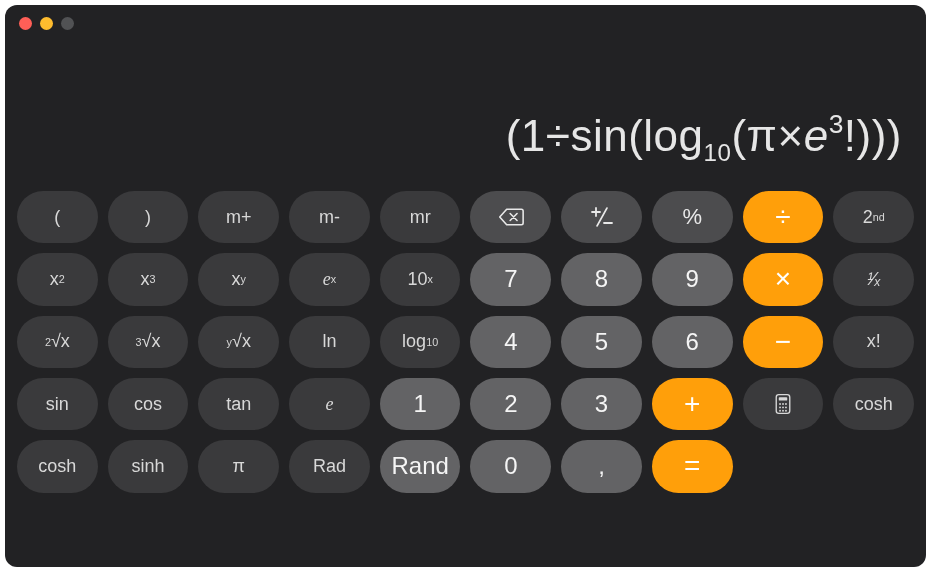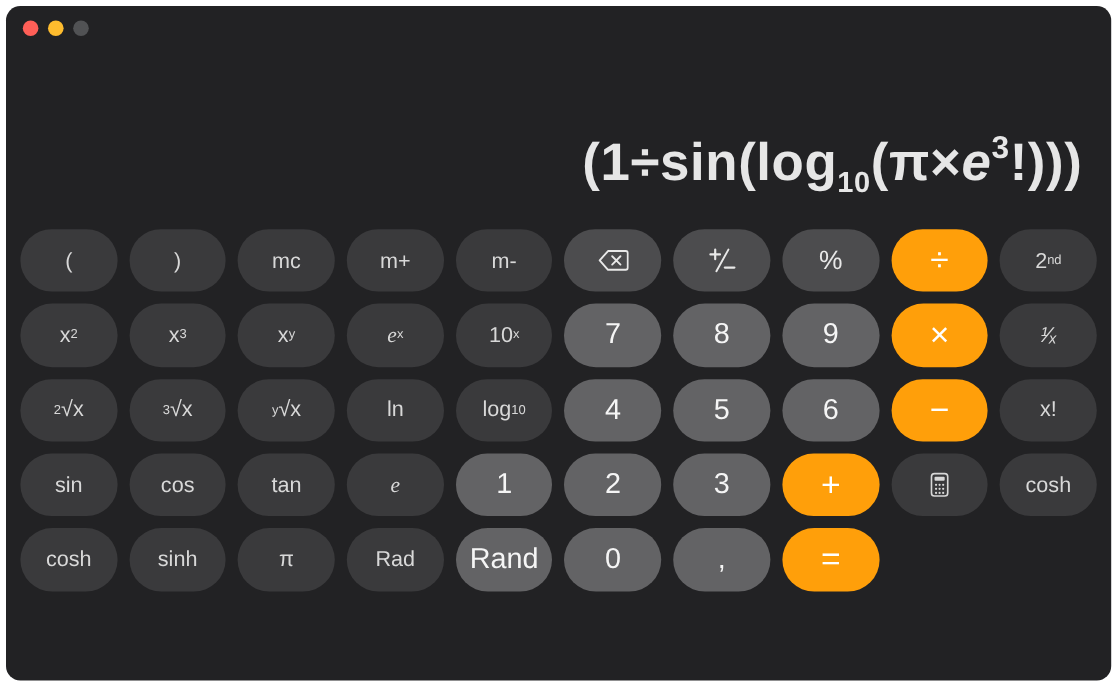--- a/index.html
+++ b/index.html
@@ -37,21 +37,21 @@
   .display-area {
     height: 180px;
     display: flex;
     align-items: flex-end;
     justify-content: flex-end;
     padding: 0 24px 18px 24px;
   }
   .display {
     color: #e6e6e6;
     font-size: 44px;
-    font-weight: 700;
+    font-weight: 400;
     letter-spacing: 0.5px;
     white-space: nowrap;
     text-align: right;
   }
   .display sub { font-size: 0.55em; vertical-align: sub; }
   .display .sup { font-size: 0.60em; position: relative; top: -0.7em; }
   .display .ital { font-style: italic; }
   .button-grid {
     flex: 1;
     display: grid;
@@ -90,23 +90,23 @@
     <div class="traffic-light tl-close"></div>
     <div class="traffic-light tl-min"></div>
     <div class="traffic-light tl-max"></div>
   </div>
   <div class="display-area">
     <div class="display" id="display">(1÷sin(log<sub>10</sub>(π×<span class="ital">e</span><span class="sup">3</span>!)))</div>
   </div>
   <div class="button-grid" id="grid">
       <button class="btn btn-sci">(</button>
       <button class="btn btn-sci">)</button>
-      <button class="btn btn-sci">mc</button>
       <button class="btn btn-sci">m+</button>
       <button class="btn btn-sci">m-</button>
+      <button class="btn btn-sci">mr</button>
       <button class="btn btn-func">
         <svg viewBox="0 0 30 22">
           <path d="M10 2 L27 2 Q29 2 29 4 L29 18 Q29 20 27 20 L10 20 L2 11 Z" fill="none" stroke="#e8e8e8" stroke-width="1.8" stroke-linejoin="round"></path>
           <path d="M14 7 L22 15 M22 7 L14 15" stroke="#e8e8e8" stroke-width="1.8" stroke-linecap="round"></path>
         </svg>
       </button>
       <button class="btn btn-func">
         <svg viewBox="0 0 26 22">
           <path d="M7 2 L7 10 M3 6 L11 6" stroke="#e8e8e8" stroke-width="1.8" stroke-linecap="round"></path>
           <path d="M15 17 L23 17" stroke="#e8e8e8" stroke-width="1.8" stroke-linecap="round"></path>

